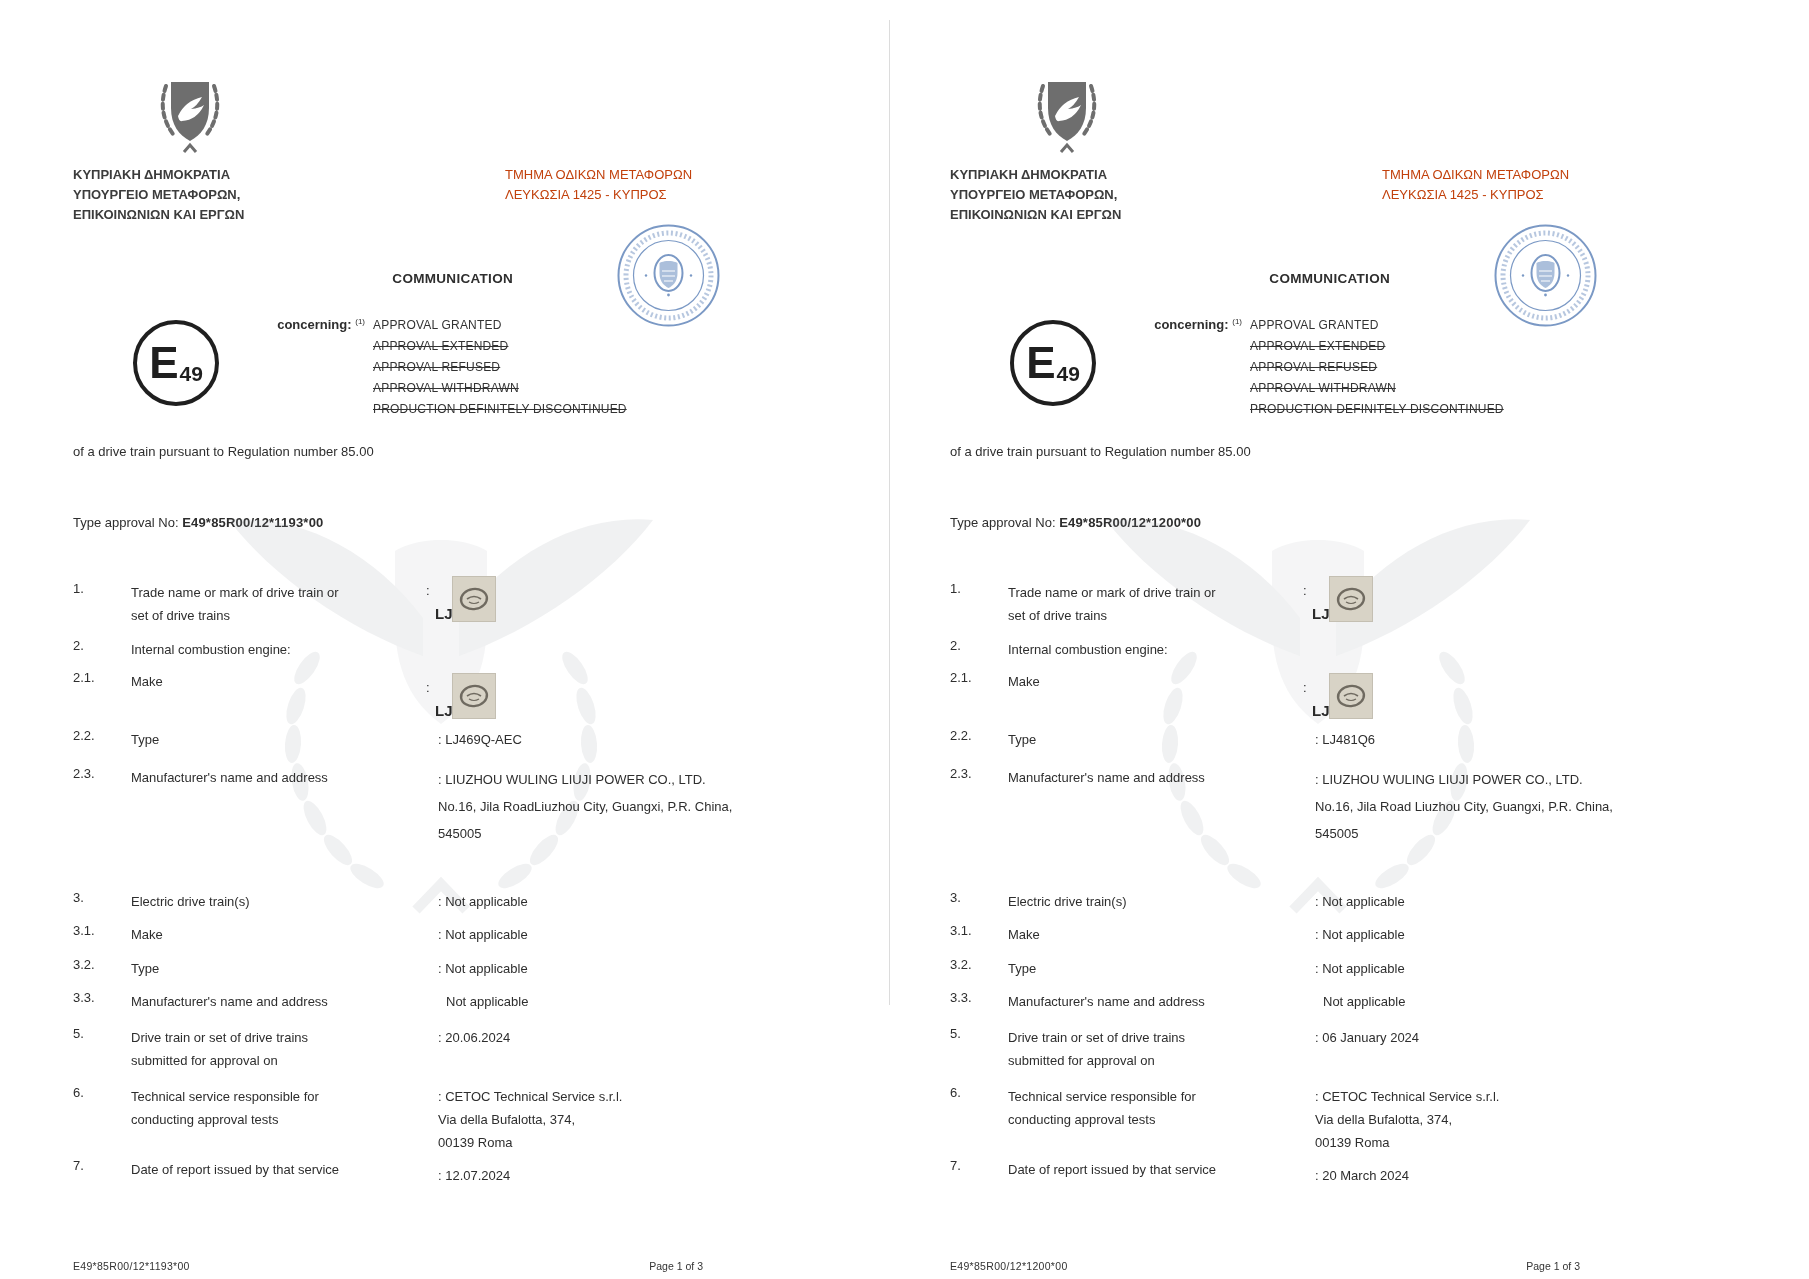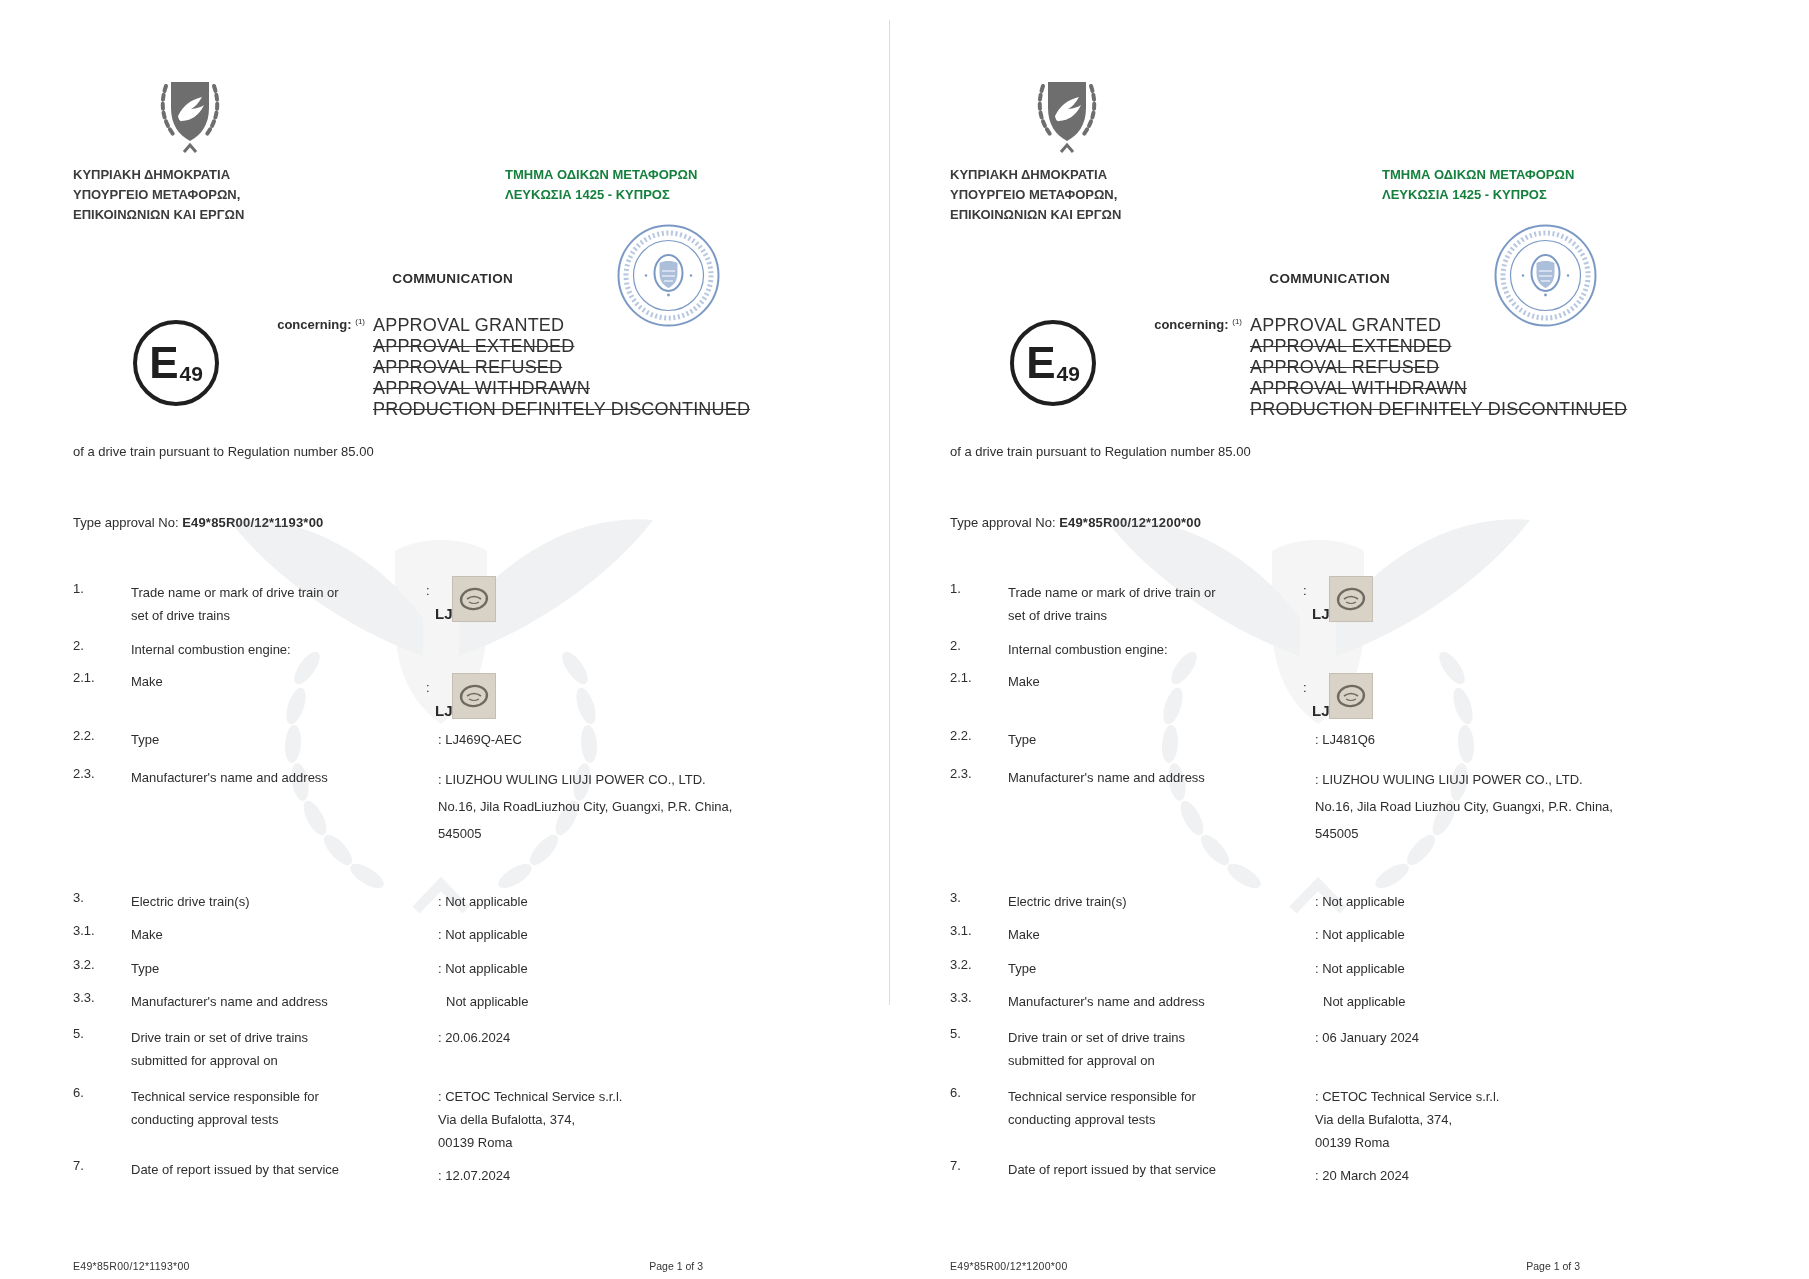--- a/index.html
+++ b/index.html
@@ -13,28 +13,28 @@
   #pageR{left:889px;width:920px;border-left:1px solid #dcdcdc;box-sizing:border-box;}
   .content{position:absolute;top:0;width:720px;height:1279px;}
   #pageL .content{left:73px;}
   #pageR .content{left:60px;}
 
   .abs{position:absolute;}
 
   
   .arms{top:58px;left:84px;}
   .ministry{top:145px;left:0;font-weight:bold;font-size:13px;line-height:20px;color:#3c3c3c;}
-  .dept{top:145px;left:432px;font-weight:bold;font-size:13px;line-height:20px;color:#15803d;}
+  .dept{top:145px;left:432px;font-weight:normal;font-size:13px;line-height:20px;color:#c2410c;}
   .hline{display:block;}
 
   
   .comm{top:251px;left:140px;width:300px;text-align:right;font-weight:bold;font-size:13.5px;letter-spacing:.3px;}
   .concern{top:297px;left:148px;width:144px;text-align:right;font-weight:bold;font-size:13px;}
   .concern sup{font-size:8px;font-weight:normal;}
-  .opts{top:295px;left:300px;font-size:18px;line-height:21px;color:#333;letter-spacing:.2px;}
+  .opts{top:295px;left:300px;font-size:12px;line-height:21px;color:#333;letter-spacing:.2px;}
   .opts .opt{display:block;white-space:nowrap;}
   .opts .struck{text-decoration:line-through;}
   .emark{top:300px;left:60px;width:86px;height:86px;border:4px solid #1f1f1f;border-radius:50%;
          display:flex;align-items:center;justify-content:center;box-sizing:border-box;background:#fff;}
   .emark .e{font-size:44px;font-weight:bold;line-height:1;color:#1f1f1f;}
   .emark .n49{font-size:21px;font-weight:bold;color:#1f1f1f;margin-top:22px;margin-left:1px;}
   .stamp{top:203px;left:543px;}
 
   .subject{top:424px;left:0;font-size:13px;}
   .approv{top:495px;left:0;font-size:13px;}

